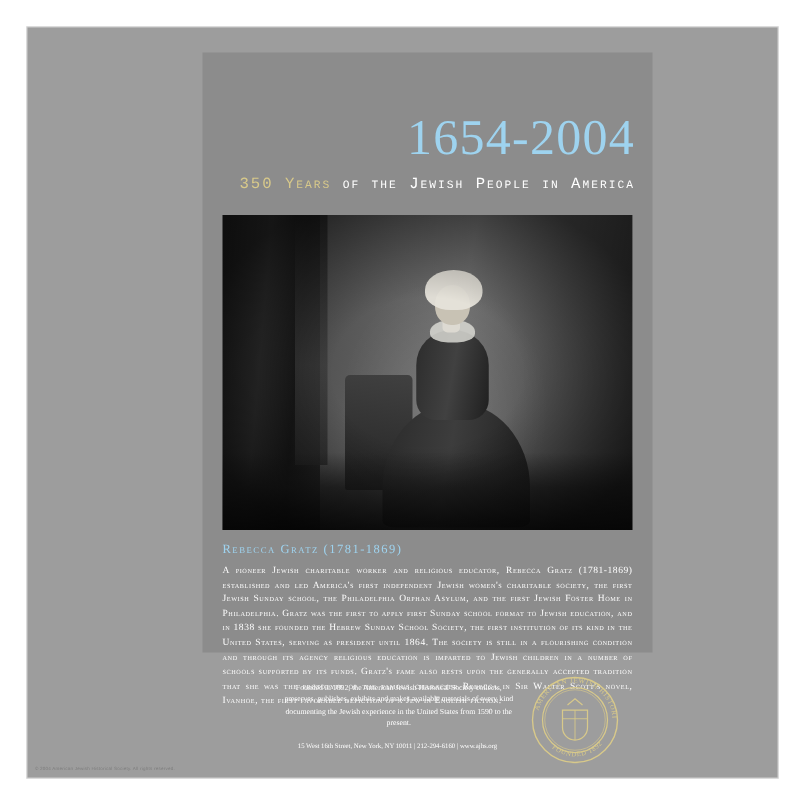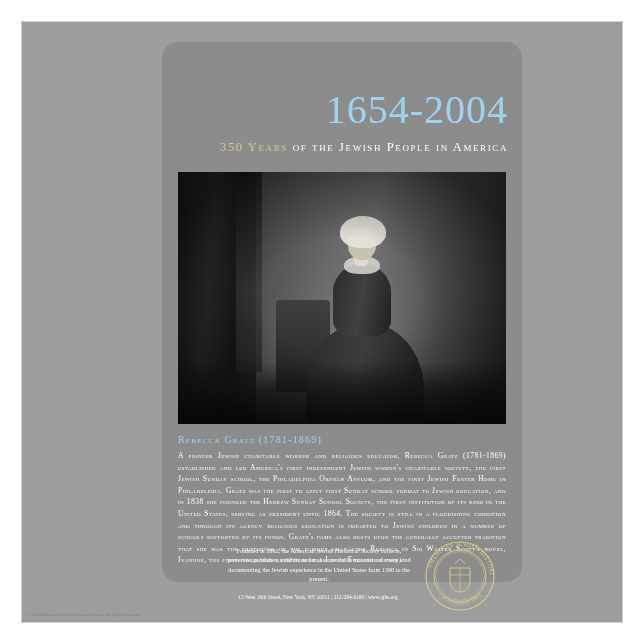--- a/index.html
+++ b/index.html
@@ -33,23 +33,22 @@
     box-shadow: 0 0 0 1px #cfcfcf;
     overflow: hidden;
   }
 
   
   #panel {
     position: absolute;
     left: 140px;
     top: 20px;
     width: 360px;
-    height: 540px;
+    height: 480px;
     background: #8c8c8c;
-    border-radius: 16px;
   }
 
   
   #header {
     position: absolute;
     left: 0;
     top: 20px;
     width: 360px;
     height: 100px;
   }
@@ -63,21 +62,21 @@
     letter-spacing: 1px;
     line-height: 40px;
     font-weight: 400;
     white-space: nowrap;
   }
   #tagline-row {
     position: absolute;
     right: 14px;
     top: 78px;
     white-space: nowrap;
-    font-family: Liberation Serif, serif;
+    font-family: Liberation Mono, monospace;
     font-size: 12.5px;
     letter-spacing: 1.6px;
   }
   #tagline-years {
     color: #d8c98a;
     font-variant: small-caps;
   }
   #tagline-rest {
     color: #ffffff;
     font-variant: small-caps;

